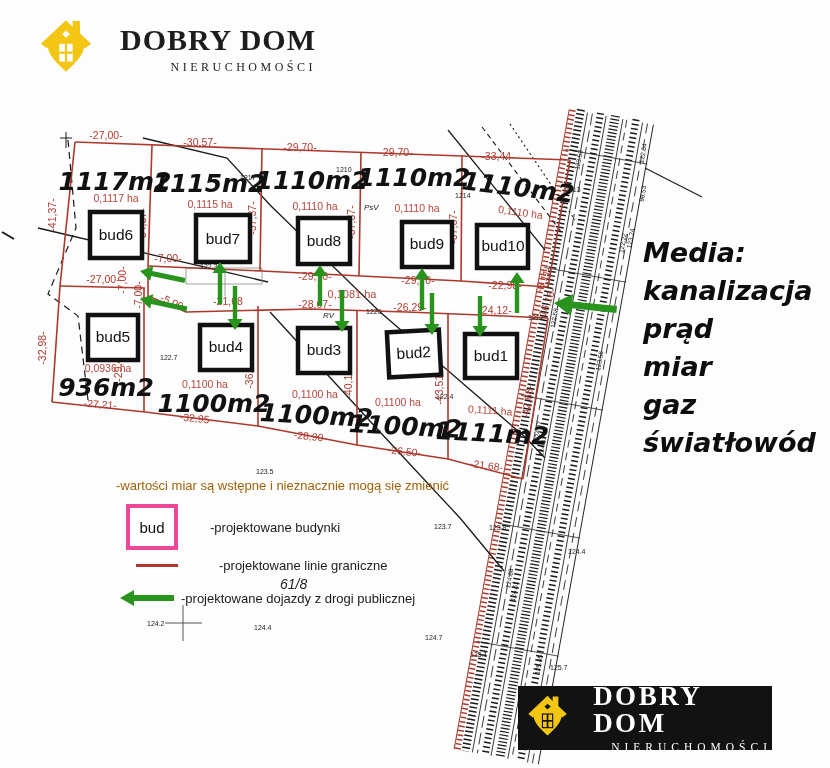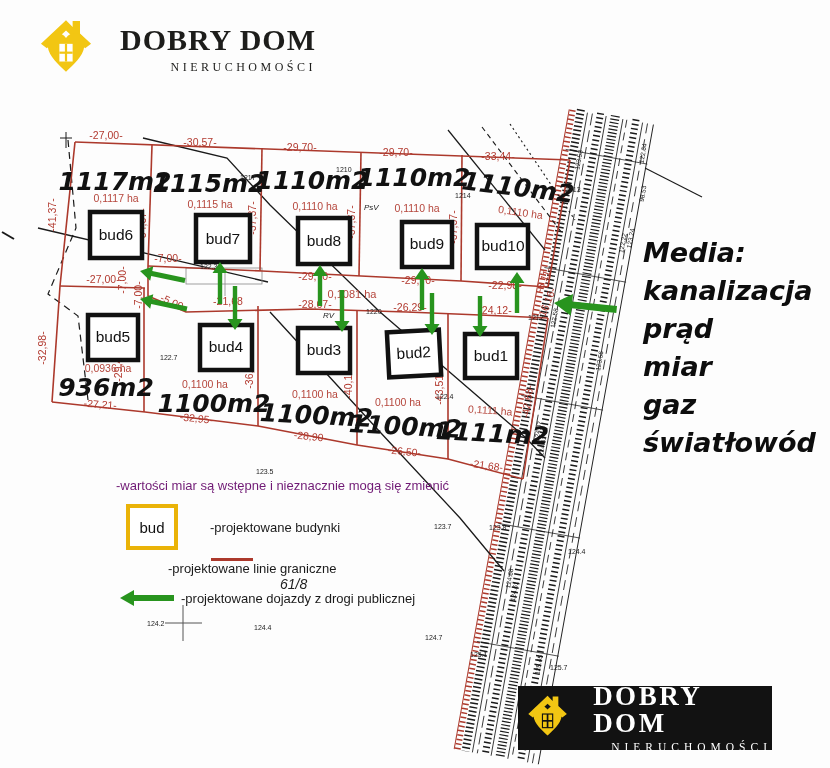--- a/index.html
+++ b/index.html
@@ -25,25 +25,25 @@
   .logo-tag{font-family:"Liberation Serif",serif;font-size:12px;color:#1d1d1b;letter-spacing:3.5px;margin-top:6px;text-align:right;}
   .logo-bottom{left:518px;top:686px;width:254px;height:64px;background:#121212;gap:6px;padding-left:8px;box-sizing:border-box;}
   .logo-bottom .logo-name{color:#fff;font-size:27px;letter-spacing:2.5px;}
   .logo-bottom .logo-tag{color:#fff;font-size:11.5px;letter-spacing:5px;margin-top:5px;}
 
   
   .media{position:absolute;left:643px;top:234px;font-family:"DejaVu Sans",sans-serif;
          font-weight:bold;font-style:italic;font-size:27px;color:#0d0d0d;line-height:38px;}
 
   
-  .note{position:absolute;left:116px;top:478px;font-size:13px;color:#701a75;
+  .note{position:absolute;left:116px;top:478px;font-size:13px;color:#a16207;
         font-family:"Liberation Sans",sans-serif;}
   .legend-row{position:absolute;display:flex;align-items:center;font-size:13px;color:#1a1a1a;
         font-family:"Liberation Sans",sans-serif;}
-  .lg-box{width:44px;height:38px;border:4px solid #eab308;background:#fff;display:flex;
+  .lg-box{width:44px;height:38px;border:4px solid #ec4899;background:#fff;display:flex;
           align-items:center;justify-content:center;font-size:15px;color:#111;}
   .lg-line{width:42px;height:2.5px;background:#ac392c;}
   .parcel-ref{position:absolute;left:280px;top:576px;font-size:14px;font-style:italic;color:#222;
         font-family:"Liberation Sans",sans-serif;}
 </style>
 </head>
 <body>
 
 <div id="canvas">
 
@@ -281,21 +281,21 @@
 
 <div class="note">-wartości miar są wstępne i nieznacznie mogą się zmienić</div>
 
 <div class="legend-row" style="left:126px;top:504px;">
   <div class="lg-box">
     <span>bud</span>
   </div>
   <span style="margin-left:32px;">-projektowane budynki</span>
 </div>
 
-<div class="legend-row" style="left:127px;top:558px;flex-direction:column;">
+<div class="legend-row" style="left:136px;top:558px;">
   <div class="lg-line"></div>
   <span style="margin-left:41px;">-projektowane linie graniczne</span>
 </div>
 
 <span class="parcel-ref">61/8</span>
 
 <div class="legend-row" style="left:118px;top:588px;">
   <svg width="58" height="20" viewBox="0 0 58 20">
     <path d="M2,10 L16,2 L16,7 L56,7 L56,13 L16,13 L16,18 Z" fill="#28941e"></path>
   </svg>

